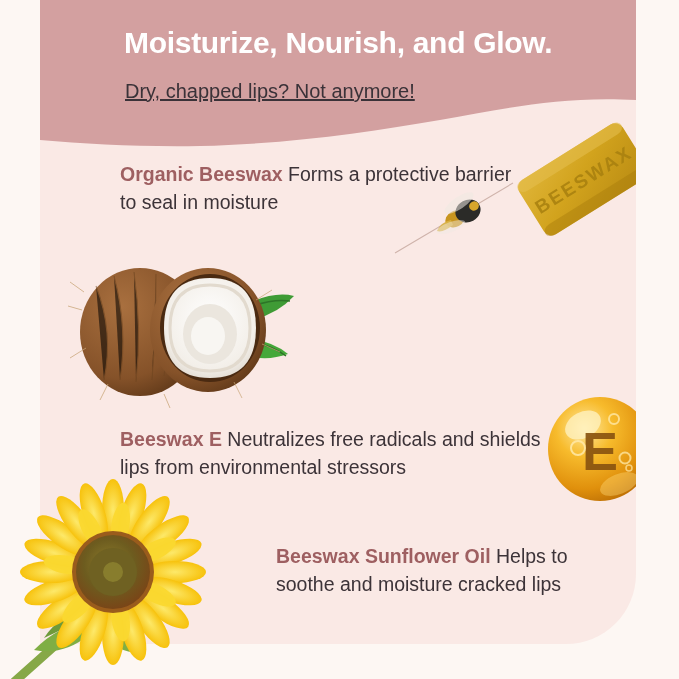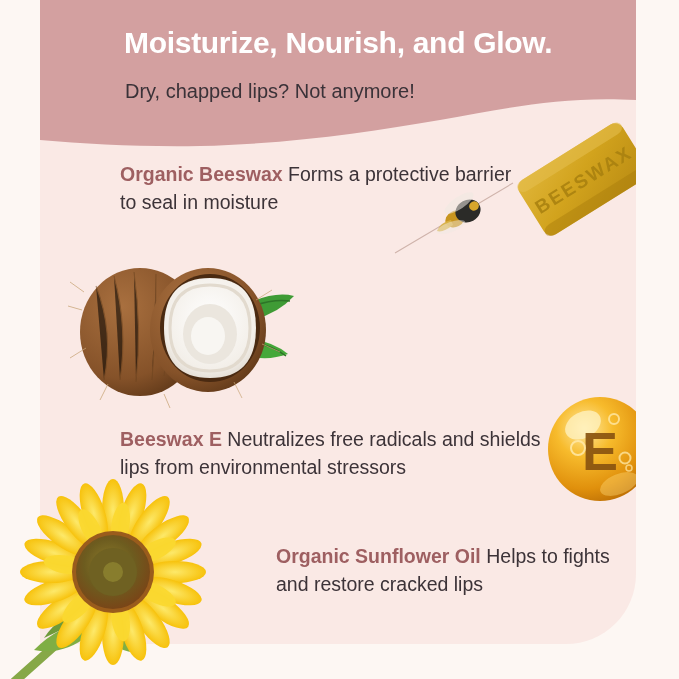--- a/index.html
+++ b/index.html
@@ -54,20 +54,21 @@
   }
   .subhead {
     position: absolute;
     left: 85px;
     top: 79px;
     width: 520px;
     font-size: 20px;
     color: #3a3238;
     line-height: 1.2;
     white-space: nowrap;
+    text-decoration: underline;
   }
   
   .ing {
     position: absolute;
     font-size: 19.5px;
     line-height: 28px;
     color: #3c3338;
   }
   .ing .nm {
     font-weight: bold;
@@ -211,22 +212,22 @@
         <ellipse cx="76" cy="92" rx="20" ry="10" fill="#ffd978" opacity="0.4" transform="rotate(-22 76 92)"></ellipse>
         <text x="57" y="78" text-anchor="middle" font-family="'Liberation Sans',sans-serif" font-size="54" font-weight="bold" fill="#8a5410" opacity="0.92">E</text>
         <circle cx="35" cy="56" r="7" fill="none" stroke="#ffe9a8" stroke-width="2" opacity="0.85"></circle>
         <circle cx="71" cy="27" r="5" fill="none" stroke="#ffe9a8" stroke-width="2" opacity="0.8"></circle>
         <circle cx="82" cy="66" r="5.5" fill="none" stroke="#ffe9a8" stroke-width="2" opacity="0.75"></circle>
         <circle cx="86" cy="76" r="3" fill="none" stroke="#ffe9a8" stroke-width="1.6" opacity="0.7"></circle>
       </svg>
     </div>
 
     <div class="ing" id="ing-sunflower">
-      <span class="nm">Organic Sunflower Oil</span>
-      <span>Helps to fights and restore cracked lips</span>
+      <span class="nm">Beeswax Sunflower Oil</span>
+      <span>Helps to soothe and moisture cracked lips</span>
     </div>
   </div>
 
   <div class="art" id="art-sunflower">
     <svg viewBox="0 0 245 193" width="245" height="193">
       <defs>
         <radialGradient id="petg" cx="0.5" cy="0.5" r="0.5">
           <stop offset="0%" stop-color="#fde96a"></stop>
           <stop offset="100%" stop-color="#f7c20c"></stop>
         </radialGradient>

